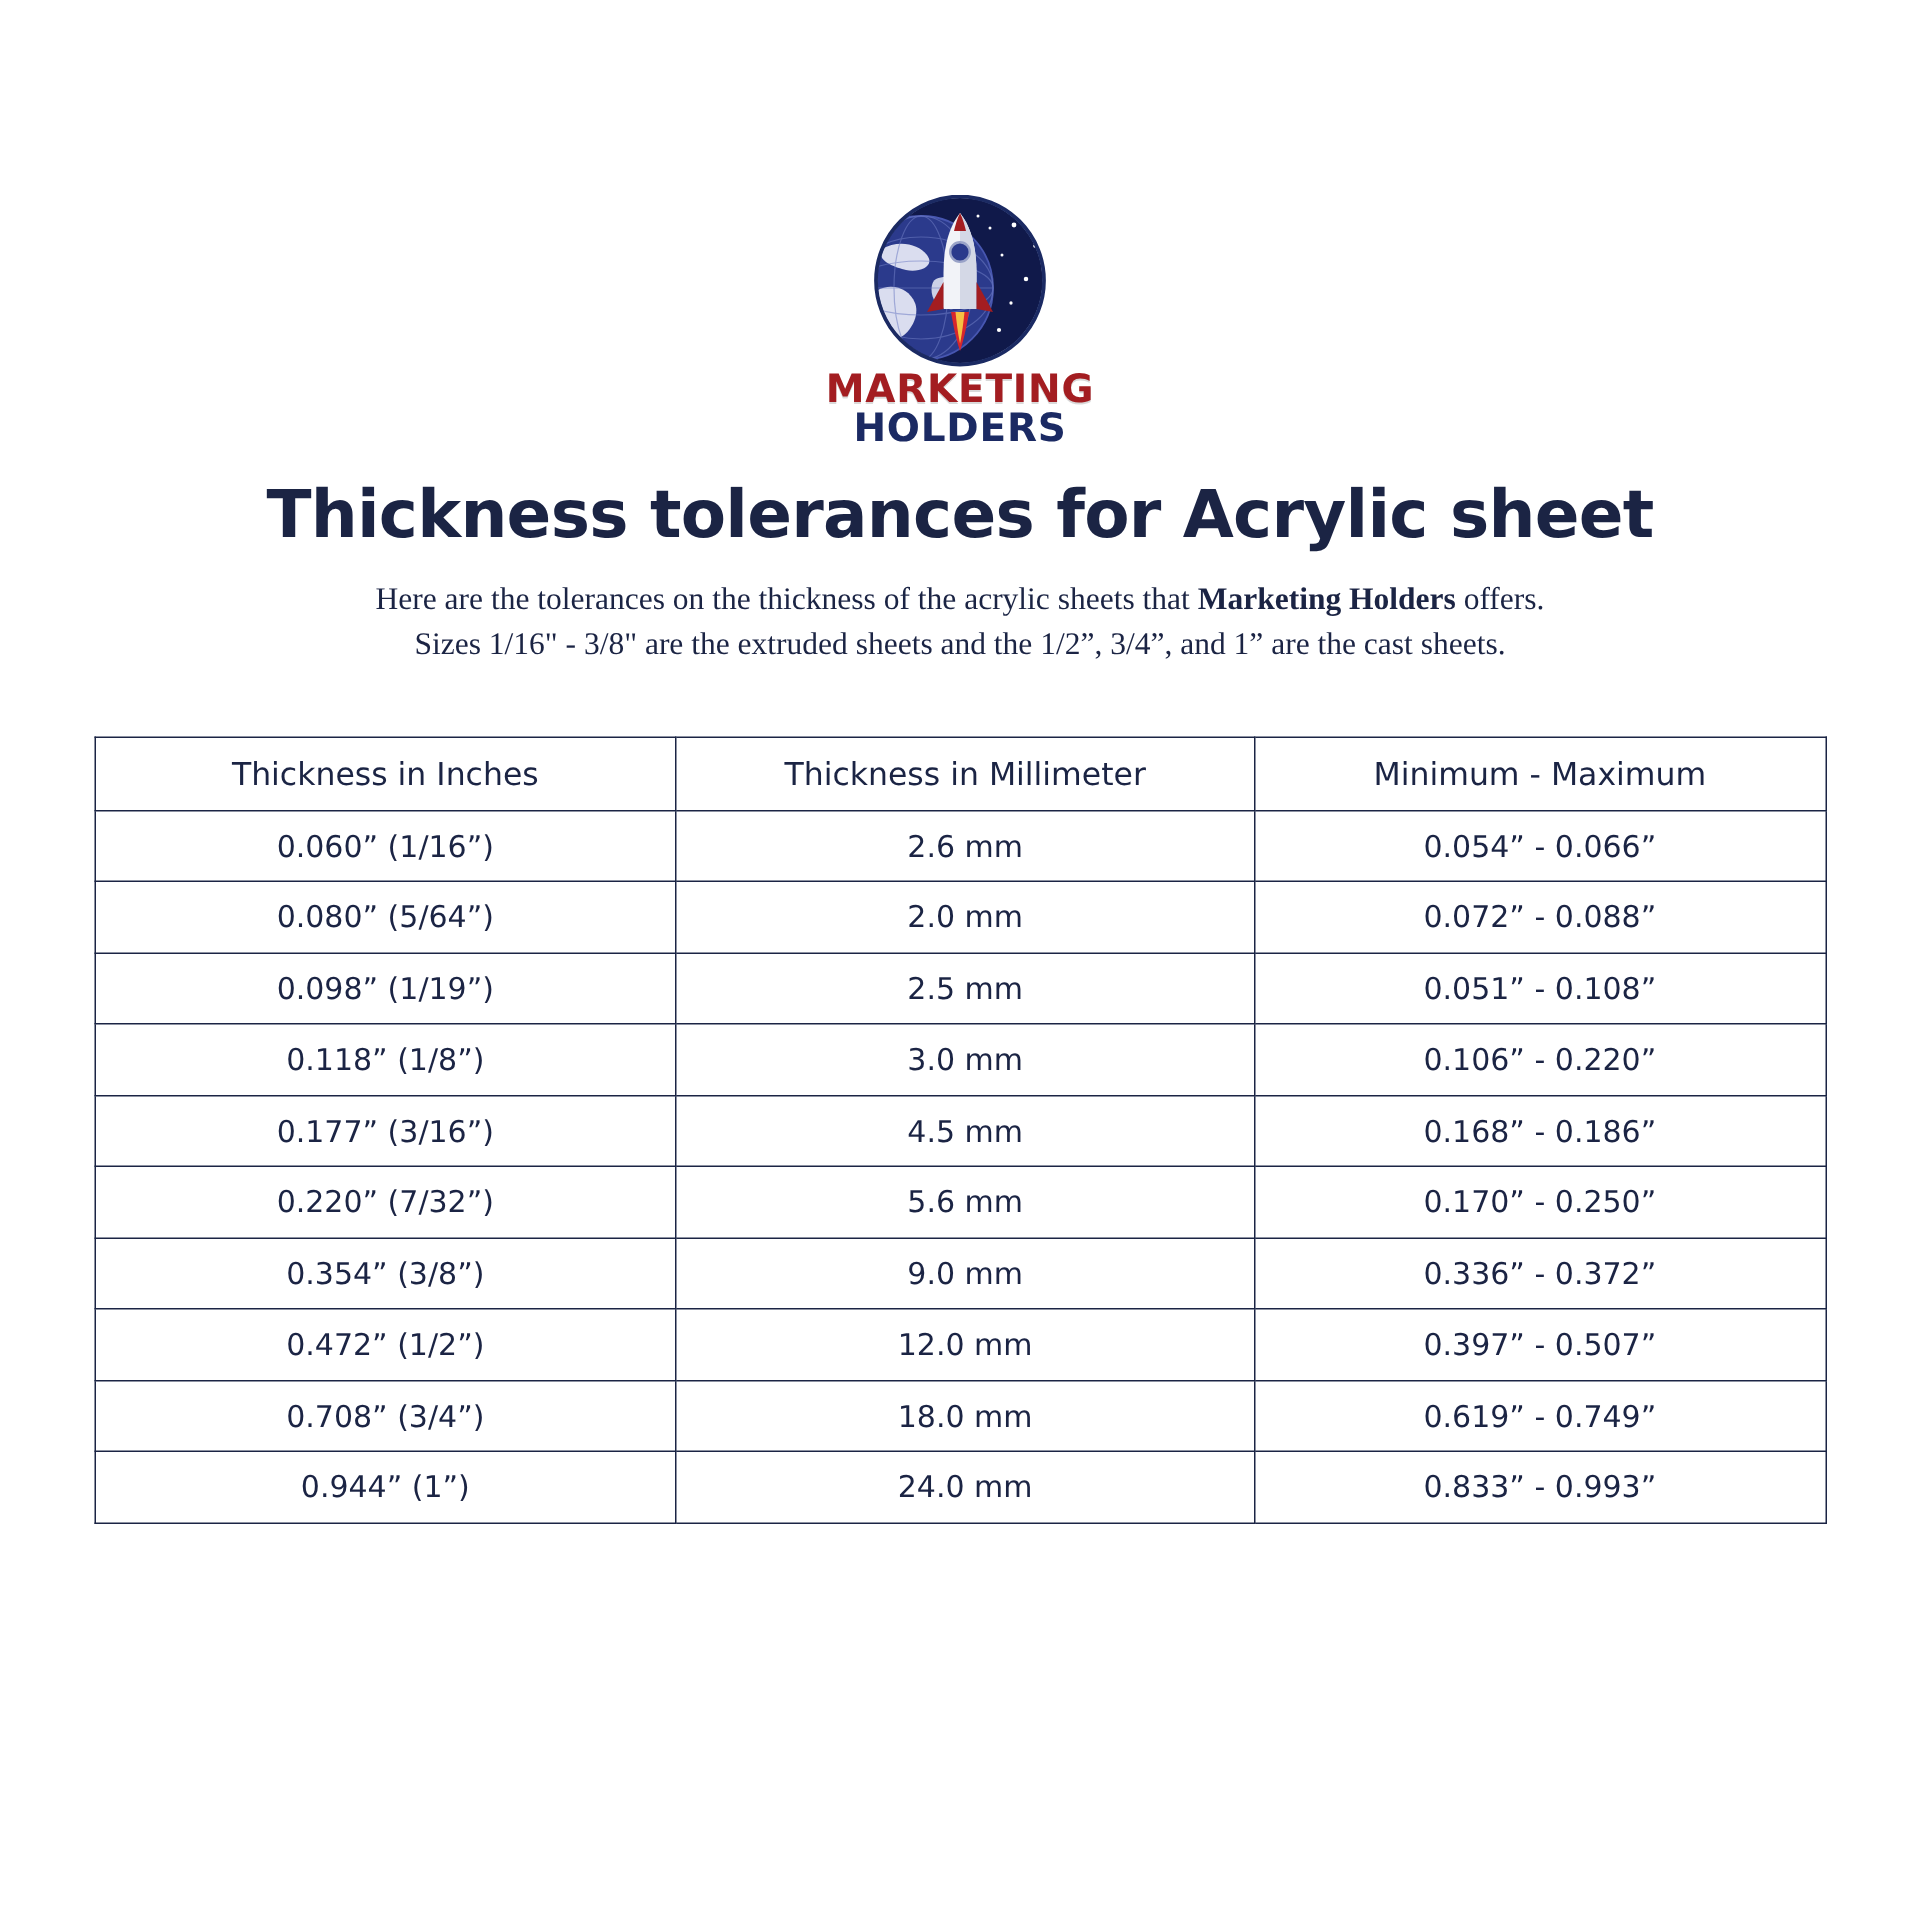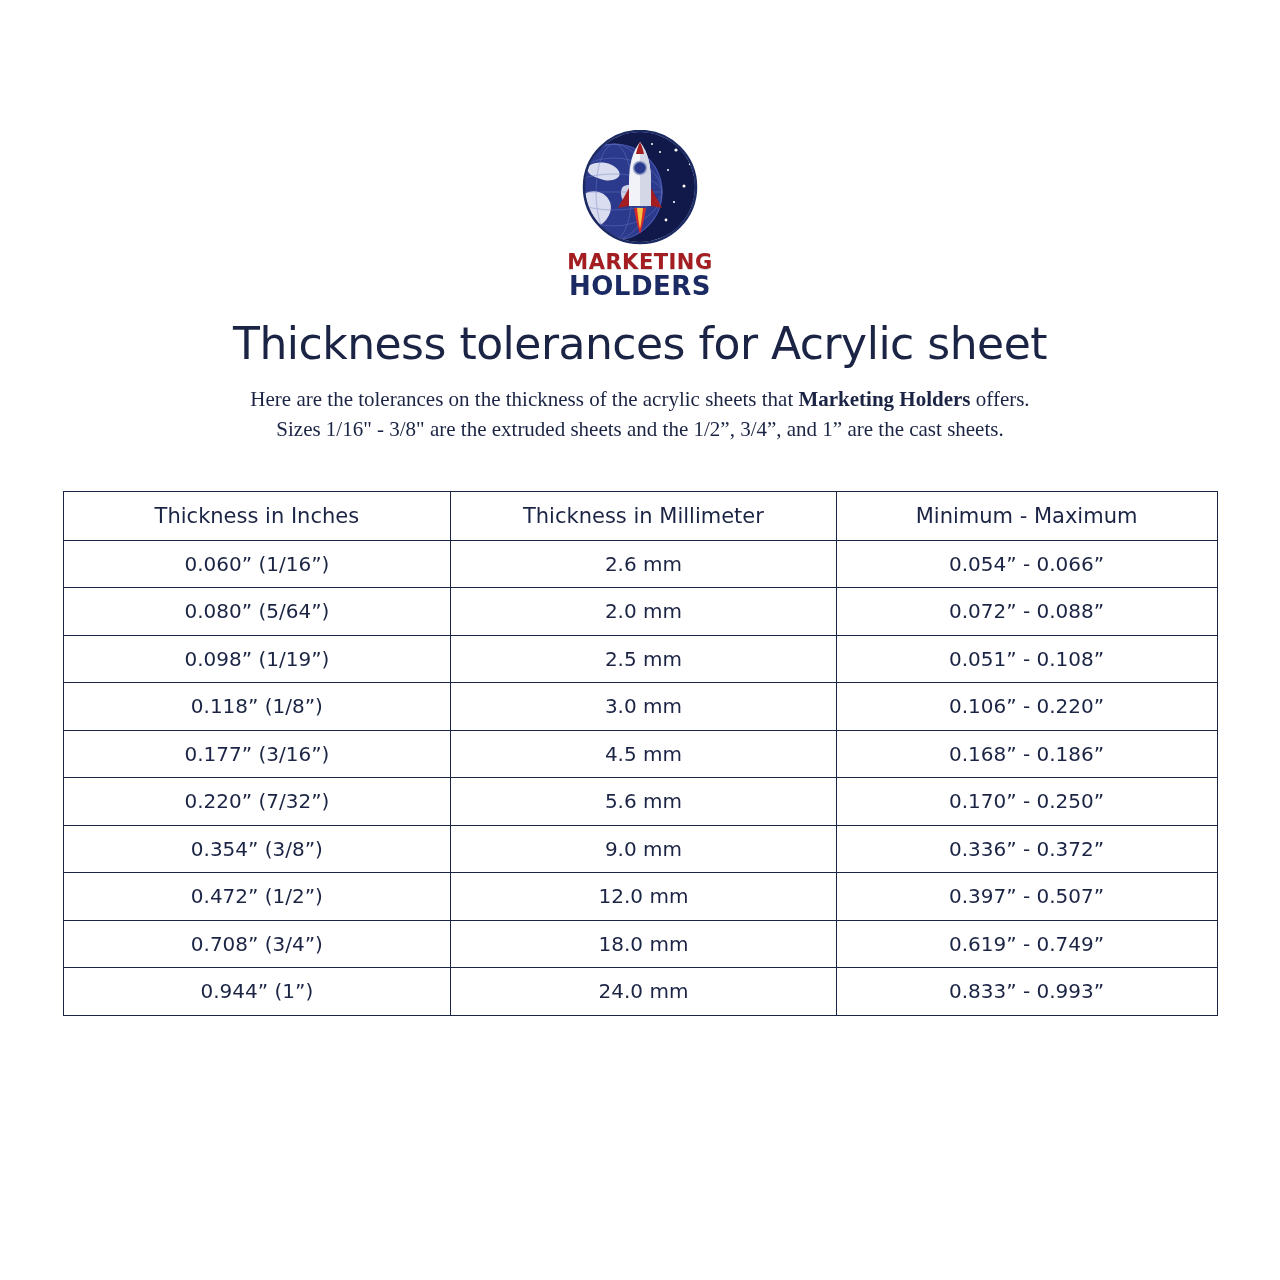--- a/index.html
+++ b/index.html
@@ -42,40 +42,40 @@
   }
   .logo-text {
     position: absolute;
     bottom: 0px;
     left: 0;
     right: 0;
     text-align: center;
     line-height: 1.02;
   }
   .logo-text .line1 {
-    font-size: 21px;
+    font-size: 26px;
     font-weight: 700;
     color: #a31d21;
     letter-spacing: 0.5px;
     display: block;
     text-shadow: 0 1px 0 rgba(0,0,0,0.15);
   }
   .logo-text .line2 {
     font-size: 26px;
     font-weight: 700;
     color: #1b2a63;
     letter-spacing: 0.5px;
     display: block;
   }
 
   
   h1.title {
     margin: 18px 0 0 0;
     font-size: 44px;
-    font-weight: 400;
+    font-weight: 700;
     color: #1b2444;
     letter-spacing: -0.5px;
     text-align: left;
   }
 
   .subtitle {
     margin-top: 16px;
     width: 1160px;
     text-align: center;
     font-size: 21px;

